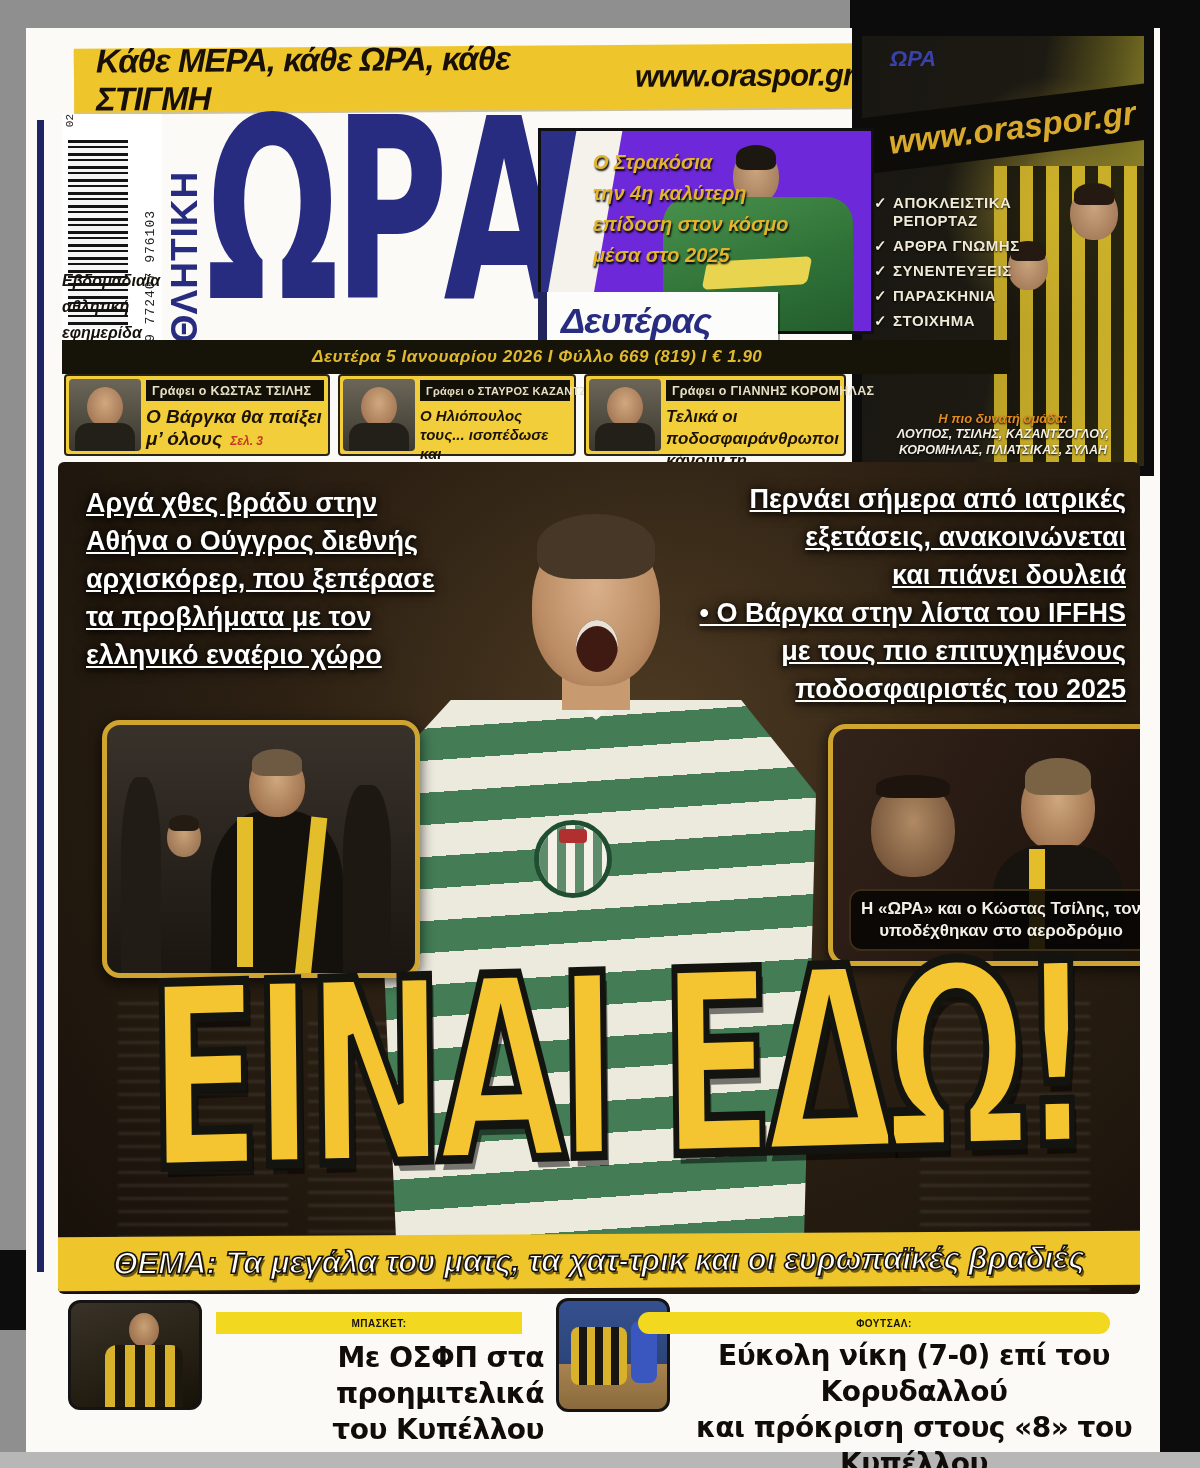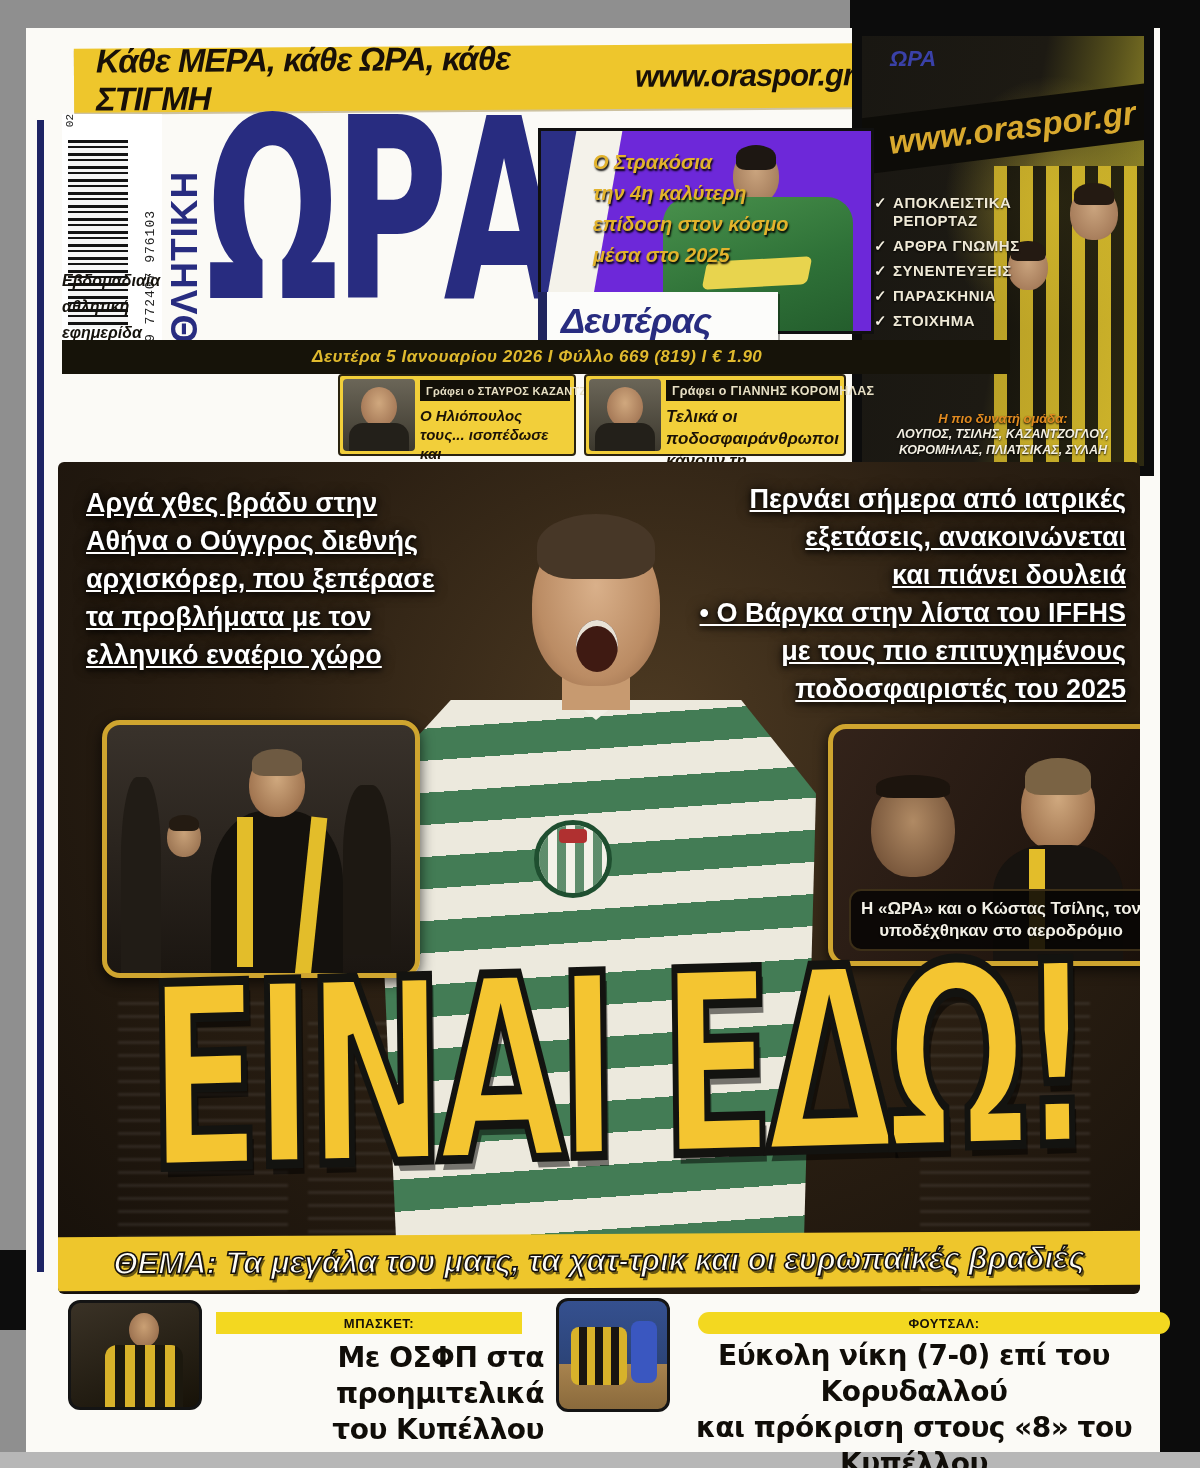--- a/index.html
+++ b/index.html
@@ -181,23 +181,23 @@
         background:radial-gradient(ellipse at 50% 40%,#caa074,#8c6244);}
   .bphoto.basket::after{content:"";position:absolute;left:34px;top:42px;width:78px;height:66px;border-radius:12px 12px 0 0;
         background:repeating-linear-gradient(90deg,#d8b22a 0 10px,#1c180e 10px 20px);}
   .bphoto.futsal{left:530px;top:1270px;width:114px;height:114px;
         background:linear-gradient(180deg,#35508f 0%,#2c4478 58%,#a8834e 58%,#8a6a3c 100%);}
   .bphoto.futsal::before{content:"";position:absolute;left:12px;top:26px;width:56px;height:58px;border-radius:8px;
         background:repeating-linear-gradient(90deg,#d8b22a 0 8px,#181510 8px 16px);}
   .bphoto.futsal::after{content:"";position:absolute;right:10px;top:20px;width:26px;height:62px;border-radius:8px;
         background:#3a57c0;}
   .kicker{position:absolute;height:22px;background:#f3d820;display:flex;align-items:center;justify-content:center;}
-  .kicker span{font-weight:900;font-size:13px;color:#17120a;letter-spacing:.5px;padding-left:20px;}
+  .kicker span{font-weight:900;font-size:10px;color:#17120a;letter-spacing:.5px;padding-left:20px;}
   .k-basket{left:190px;top:1284px;width:306px;}
-  .k-futsal{left:672px;top:1284px;width:472px;border-radius:11px;}
+  .k-futsal{left:612px;top:1284px;width:472px;border-radius:11px;}
   .bhead{position:absolute;text-align:center;font-family:"DejaVu Sans","Liberation Sans",sans-serif;
         font-weight:900;color:#100d08;font-size:28px;line-height:36px;letter-spacing:-.5px;}
   .h-basket{left:166px;top:1312px;width:352px;text-align:right;}
   .h-futsal{left:648px;top:1310px;width:480px;}
 </style>
 </head>
 <body>
 
 <div class="stage">
   <div class="band-topright"></div>
@@ -281,20 +281,32 @@
         <div>μέσα στο 2025</div>
       </div>
     </div>
     <div class="badge">
       <span>Δευτέρας</span>
     </div>
     <div class="dateline">
       <span>Δευτέρα 5 Ιανουαρίου 2026  Ι  Φύλλο 669 (819)  Ι  € 1.90</span>
     </div>
 
+    <div class="colstrip" style="left:38px;width:266px;">
+      <div class="col-photo"></div>
+      <div class="col-right">
+        <div class="col-byline">
+          <span class="by">Γράφει ο ΚΩΣΤΑΣ ΤΣΙΛΗΣ</span>
+        </div>
+        <div class="col-head">
+          <div><span>Ο Βάργκα θα παίξει</span></div>
+          <div><span>μ’ όλους</span><span class="col-ref-body">Σελ. 3</span></div>
+        </div>
+      </div>
+    </div>
 
     <div class="colstrip" style="left:312px;width:238px;">
       <div class="col-photo"></div>
       <div class="col-right">
         <div class="col-byline">
           <span class="by" style="font-size:11px;">Γράφει ο ΣΤΑΥΡΟΣ ΚΑΖΑΝΤΖΟΓΛΟΥ</span>
           <span class="ref">Σελ. 8</span>
         </div>
         <div class="col-head small">
           <div>Ο Ηλιόπουλος τους... ισοπέδωσε και</div>

